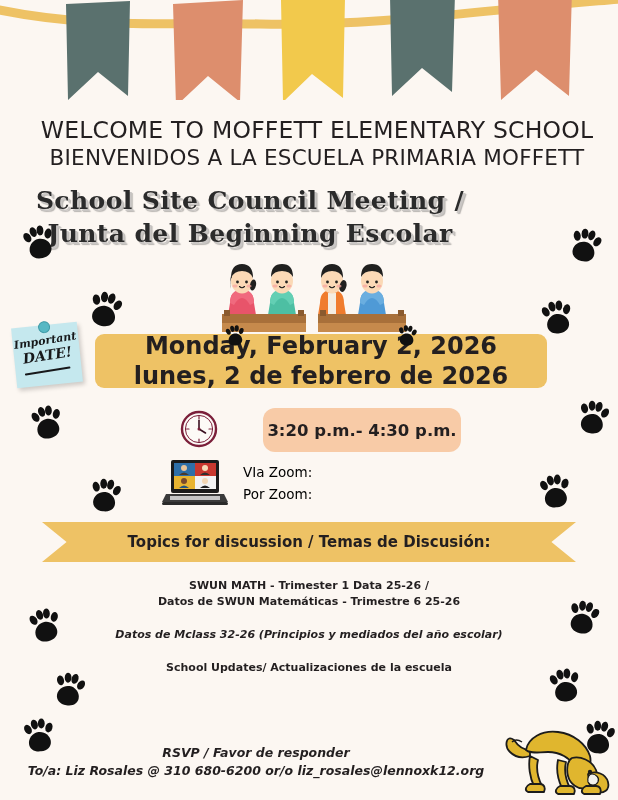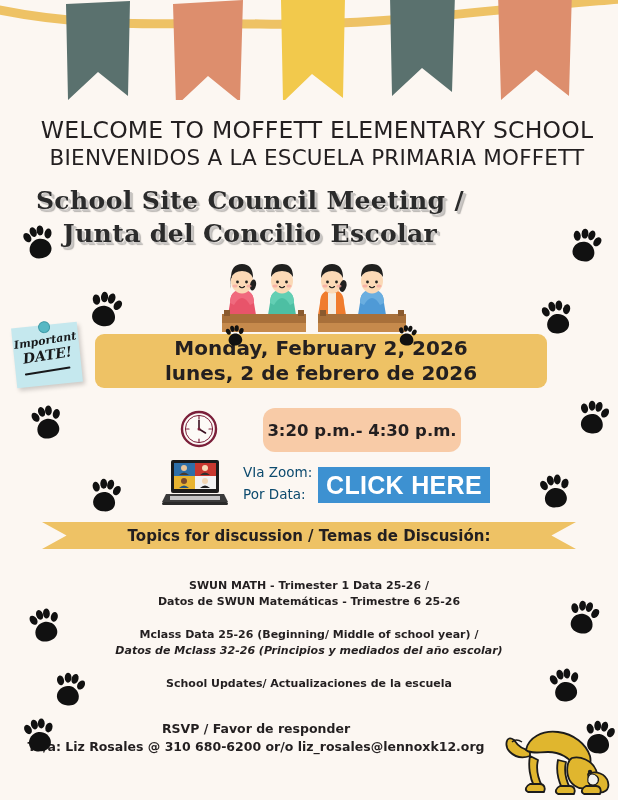--- a/index.html
+++ b/index.html
@@ -94,21 +94,21 @@
   .date-banner {
     position:absolute; top:334px; left:95px;
     width:452px; height:54px;
     background:#eec265;
     border-radius:9px;
     display:flex; flex-direction:column;
     align-items:center; justify-content:center;
   }
   .date-line {
     font-family:"DejaVu Sans", sans-serif;
-    font-weight:700; font-size:20px;
+    font-weight:700; font-size:24px;
     color:#231f20; line-height:1.26;
     white-space:nowrap;
   }
 
   
   .clock { position:absolute; top:410px; left:180px; width:38px; height:38px; }
   .clock svg { width:100%; height:100%; display:block; }
 
   .time-badge {
     position:absolute; top:408px; left:263px;
@@ -126,41 +126,41 @@
   
   .laptop { position:absolute; top:458px; left:162px; width:66px; height:50px; }
   .laptop svg { width:100%; height:100%; display:block; }
 
   .zoom-labels {
     position:absolute; top:462px; left:243px;
     text-align:left;
   }
   .zoom-labels div {
     font-family:"DejaVu Sans", sans-serif;
-    font-size:13.5px; color:#0c4a6e;
+    font-size:13.5px; color:#000000;
     line-height:1.62; white-space:nowrap;
   }
 
   .click-here {
     position:absolute; top:467px; left:318px;
     width:172px; height:36px;
     background:#3d91d1;
     display:flex; align-items:center; justify-content:center;
   }
   .click-here span {
     font-family:"Liberation Sans", sans-serif;
     font-weight:700; font-size:25px;
     color:#ffffff; letter-spacing:.3px;
     white-space:nowrap;
   }
 
   
   .ribbon {
     position:absolute; top:522px; left:42px;
-    width:534px; height:27px;
+    width:534px; height:40px;
   }
   .ribbon .band {
     position:absolute; inset:0;
     background:#eec265;
     clip-path:polygon(0 0, 100% 0, 100% 100%, 0 100%, 4.6% 50%);
   }
   .ribbon .band.right-notch {
     clip-path:polygon(0 0, 100% 0, 95.4% 50%, 100% 100%, 0 100%, 4.6% 50%);
   }
   .ribbon .label {
@@ -181,22 +181,23 @@
   .topic-line {
     font-family:"DejaVu Sans", sans-serif;
     font-weight:700; font-size:11px;
     color:#231f20; line-height:1.45;
     white-space:nowrap;
   }
   .topic-line.italic { font-style:italic; }
 
   
   .rsvp {
-    position:absolute; top:720px; left:0; width:512px;
+    position:absolute; top:744px; left:0; width:512px;
     text-align:center;
+    font-style:italic;
   }
   .rsvp-line {
     font-family:"DejaVu Sans", sans-serif;
     font-weight:700; font-size:12.5px;
     color:#231f20; line-height:1.42;
     white-space:nowrap;
   }
 
   
   .cougar { position:absolute; top:716px; left:500px; width:112px; height:80px; }
@@ -223,21 +224,21 @@
     </svg>
   </div>
 
   <div class="welcome-block">
     <div class="welcome-line en">WELCOME TO MOFFETT ELEMENTARY SCHOOL</div>
     <div class="welcome-line es">BIENVENIDOS A LA ESCUELA PRIMARIA MOFFETT</div>
   </div>
 
   <div class="subtitle-block">
     <div class="subtitle-line">School Site Council Meeting /</div>
-    <div class="subtitle-line">Junta del Concilio Escolar</div>
+    <div class="subtitle-line">Junta del Beginning Escolar</div>
   </div>
 
   <div class="kids">
     <svg viewBox="0 0 212 82">
 
       <g>
         <path d="M22,48 q0,-13 12,-13 q12,0 12,13 l2,12 h-28 Z" fill="#e8546a"></path>
         <path d="M22,48 q0,-13 12,-13 q12,0 12,13 l-4,2 q-4,-7 -8,-7 q-4,0 -8,7 Z" fill="#f06a7e"></path>
         <ellipse cx="34" cy="26" rx="11" ry="12.5" fill="#fbd9b6"></ellipse>
         <path d="M23,23 q0,-14 11,-14 q11,0 11,14 q-3,-7 -11,-7 q-8,0 -11,7 Z" fill="#20201f"></path>
@@ -351,41 +352,37 @@
       <circle cx="43" cy="23" r="3" fill="#f1d6b4"></circle>
       <path d="M38,30 q5,-5 10,0 Z" fill="#1f1f1f"></path>
       <path d="M4,36 h58 l4,8 h-66 Z" fill="#3b3b3b"></path>
       <rect x="8" y="38" width="50" height="4" fill="#c6c6c6"></rect>
       <rect x="0" y="44" width="66" height="3" rx="1.5" fill="#2a2a2a"></rect>
     </svg>
   </div>
 
   <div class="zoom-labels">
     <div>VIa Zoom:</div>
-    <div>Por Data:</div>
-  </div>
-
-  <div class="click-here">
-    <span>CLICK HERE</span>
-  </div>
+    <div>Por Zoom:</div>
+  </div>
+
 
   <div class="ribbon">
     <div class="band right-notch"></div>
     <div class="label">Topics for discussion / Temas de Discusión:</div>
   </div>
 
   <div class="topics">
 
     <div class="topic">
       <div class="topic-line">SWUN MATH - Trimester 1 Data 25-26 /</div>
       <div class="topic-line">Datos de SWUN Matemáticas - Trimestre 6 25-26</div>
     </div>
 
     <div class="topic">
-      <div class="topic-line">Mclass Data 25-26 (Beginning/ Middle of school year) /</div>
       <div class="topic-line italic">Datos de Mclass 32-26 (Principios y mediados del año escolar)</div>
     </div>
 
     <div class="topic">
       <div class="topic-line">School Updates/ Actualizaciones de la escuela</div>
     </div>
 
   </div>
 
   <div class="rsvp">

